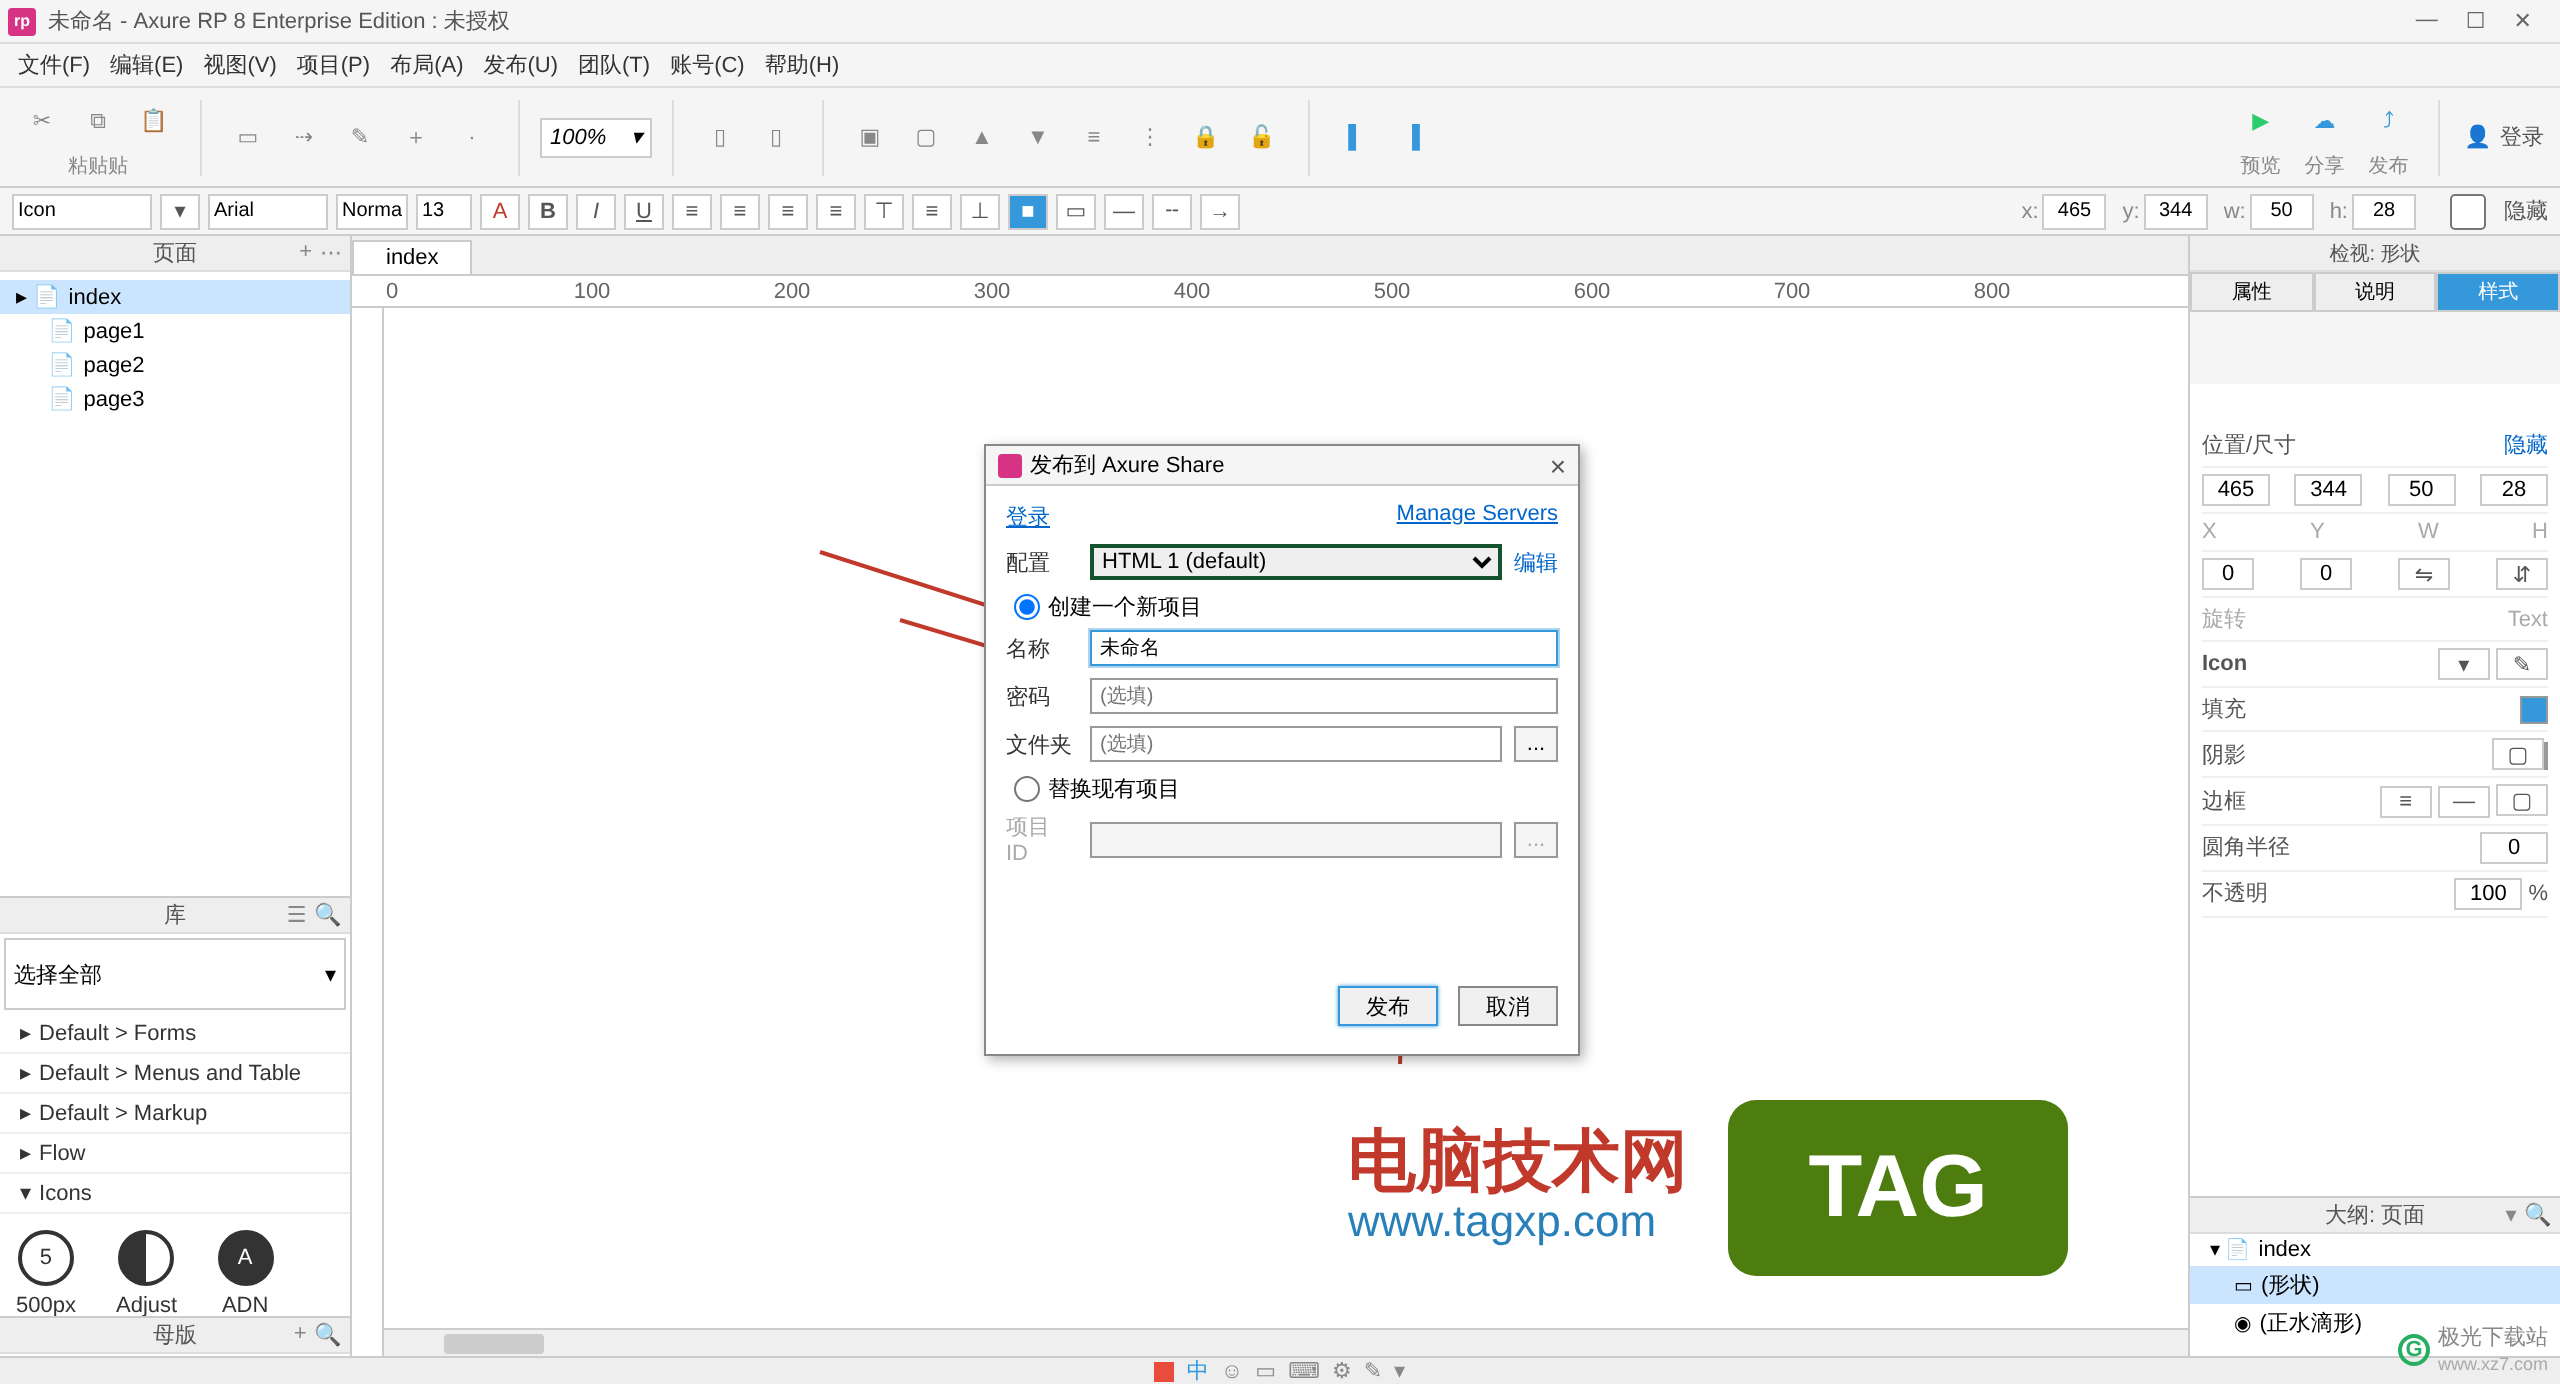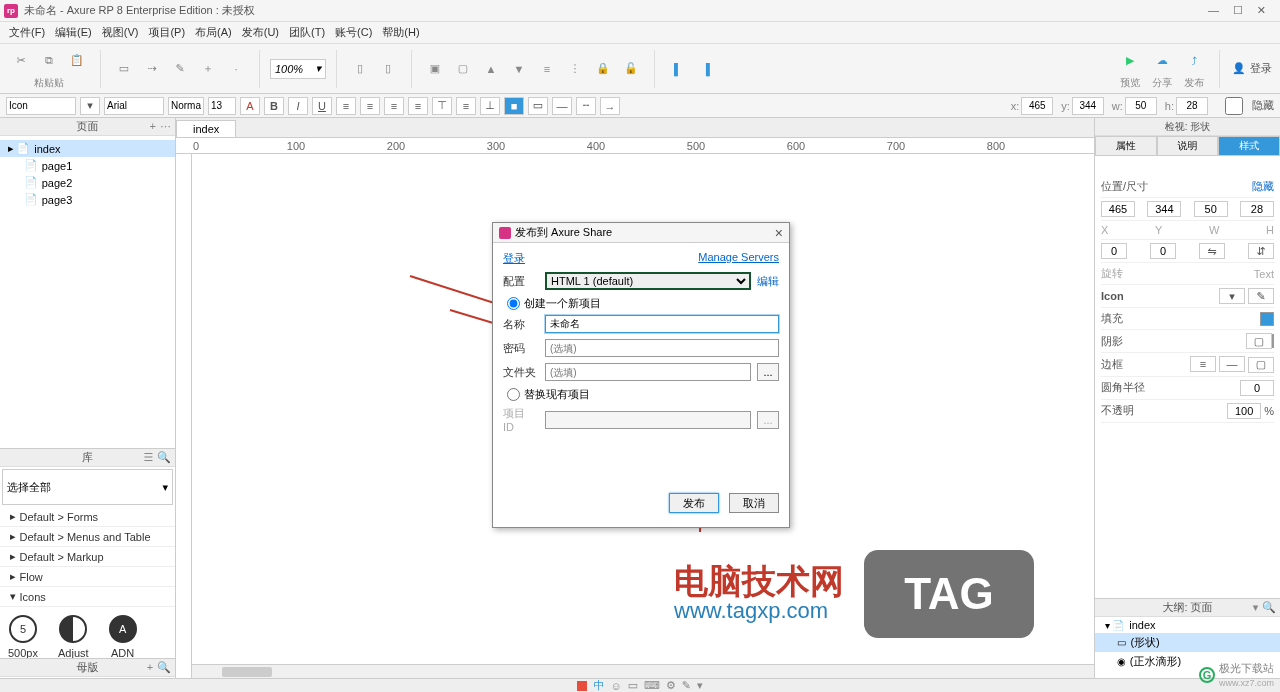--- a/index.html
+++ b/index.html
@@ -64,33 +64,33 @@
 .ruler-h .tick { position: absolute; top: 2px; transform: translateX(-50%); }
 .canvas-body { flex: 1; background: #fff; position: relative; overflow: hidden; }
 .ruler-v { position: absolute; left: 0; top: 0; width: 16px; height: 100%; background: #fff; border-right: 1px solid #ccc; }
 .pin-shape { position: absolute; left: 375px; top: 232px; }
 .scroll-h { position: absolute; left: 16px; right: 0; bottom: 0; height: 14px; background: #f0f0f0; border-top: 1px solid #ccc; }
 .scroll-h .thumb { position: absolute; left: 30px; width: 50px; height: 10px; top: 2px; background: #ccc; border-radius: 2px; }
 
 .watermark-tag { position: absolute; right: 60px; bottom: 40px; display: flex; align-items: center; gap: 20px; }
 .wm-text1 { color: #c0392b; font-size: 34px; font-weight: bold; line-height: 1; }
 .wm-text2 { color: #2980b9; font-size: 22px; }
-.wm-badge { width: 170px; height: 88px; background: #737373; border-radius: 14px; display: flex; align-items: center; justify-content: center; color: #fff; font-size: 44px; font-weight: bold; }
+.wm-badge { width: 170px; height: 88px; background: #4d7c0f; border-radius: 14px; display: flex; align-items: center; justify-content: center; color: #fff; font-size: 44px; font-weight: bold; }
 
 .wm-corner { position: absolute; right: 6px; bottom: 4px; font-size: 11px; color: #888; display: flex; align-items: center; gap: 4px; }
 .wm-corner .g { color: #27ae60; width: 16px; height: 16px; border: 2px solid #27ae60; border-radius: 50%; display: flex; align-items: center; justify-content: center; font-weight: bold; }
 
 
 .right-col { width: 186px; border-left: 1px solid #ccc; background: #f5f5f5; display: flex; flex-direction: column; }
 .right-header { height: 18px; display: flex; align-items: center; justify-content: center; font-size: 10px; color: #555; background: #eee; border-bottom: 1px solid #ddd; }
 .shape-name { padding: 4px 8px; font-style: italic; color: #888; background: #fff; border-bottom: 1px solid #ddd; }
 .prop-tabs { display: flex; height: 20px; }
 .prop-tab { flex: 1; display: flex; align-items: center; justify-content: center; font-size: 10px; background: #eee; border: 1px solid #ccc; cursor: pointer; }
 .prop-tab.active { background: #3498db; color: #fff; }
-.prop-body { flex: 1; padding: 20px 6px; font-size: 10px; color: #555; background: #fff; overflow: auto; }
+.prop-body { flex: 1; padding: 20px 6px; font-size: 10px; color: #555; background: #fff; overflow: auto; margin-top: 36px; }
 .prop-row { display: flex; align-items: center; justify-content: space-between; padding: 3px 0; border-bottom: 1px solid #f0f0f0; }
 .prop-row input { width: 34px; height: 16px; border: 1px solid #ccc; text-align: center; }
 .mini-combo { width: 26px; height: 16px; border: 1px solid #ccc; background: #fff; display: inline-flex; align-items: center; justify-content: center; }
 .color-sw { width: 14px; height: 14px; background: #3498db; border: 1px solid #999; }
 
 .outline-panel { height: 80px; border-top: 1px solid #ccc; background: #fff; }
 .outline-item { padding: 2px 10px; display: flex; align-items: center; gap: 4px; font-size: 10px; }
 .outline-item.sel { background: #cce5ff; }
 
 

